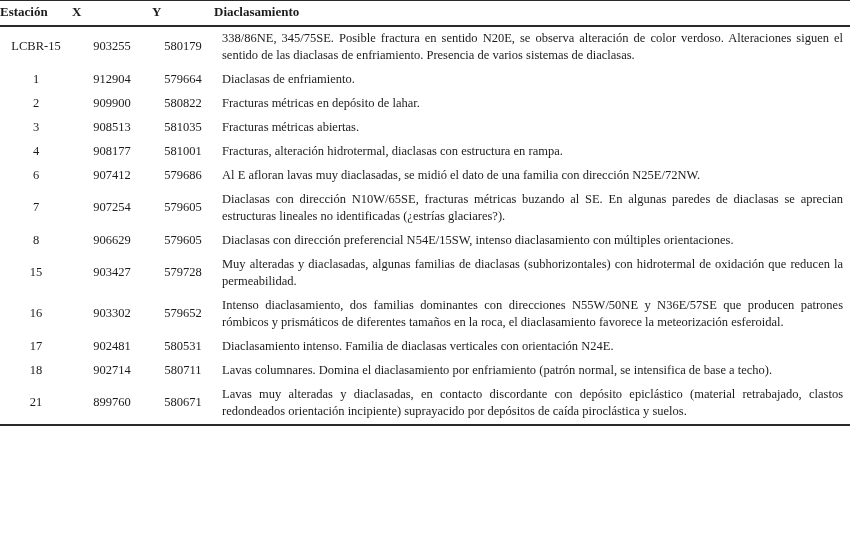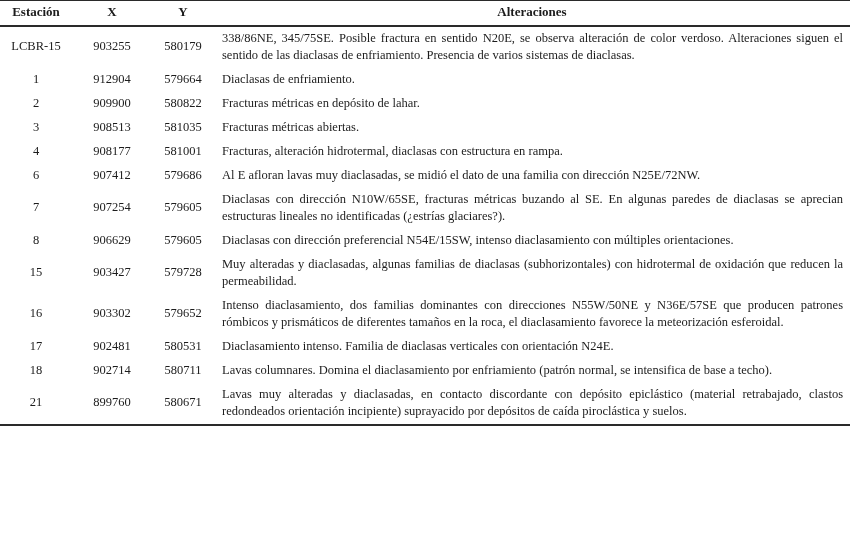--- a/index.html
+++ b/index.html
@@ -19,21 +19,21 @@
     width: 850px;
     border-collapse: collapse;
     table-layout: fixed;
     border-top: 1px solid #2a2a2a;
     border-bottom: 2px solid #2a2a2a;
   }
   .obs-table thead th {
     font-weight: bold;
     font-size: 13px;
     line-height: 1.3;
-    text-align: center;
+    text-align: left;
     padding: 3px 0 4px 0;
     border-bottom: 2px solid #2a2a2a;
     white-space: nowrap;
   }
   .obs-table td {
     font-size: 12.5px;
     line-height: 1.36;
     vertical-align: middle;
     padding: 3px 0 4px 0;
   }
@@ -57,21 +57,21 @@
     <col style="width:72px">
     <col style="width:80px">
     <col style="width:62px">
     <col>
   </colgroup>
   <thead>
     <tr>
       <th>Estación</th>
       <th>X</th>
       <th>Y</th>
-      <th>Alteraciones</th>
+      <th>Diaclasamiento</th>
     </tr>
   </thead>
   <tbody>
     <tr>
       <td class="c-station">LCBR-15</td>
       <td class="c-x">903255</td>
       <td class="c-y">580179</td>
       <td class="c-obs">338/86NE, 345/75SE. Posible fractura en sentido N20E, se observa alteración de color verdoso. Alteraciones siguen el sentido de las diaclasas de enfriamiento. Presencia de varios sistemas de diaclasas.</td>
     </tr>
     <tr>

